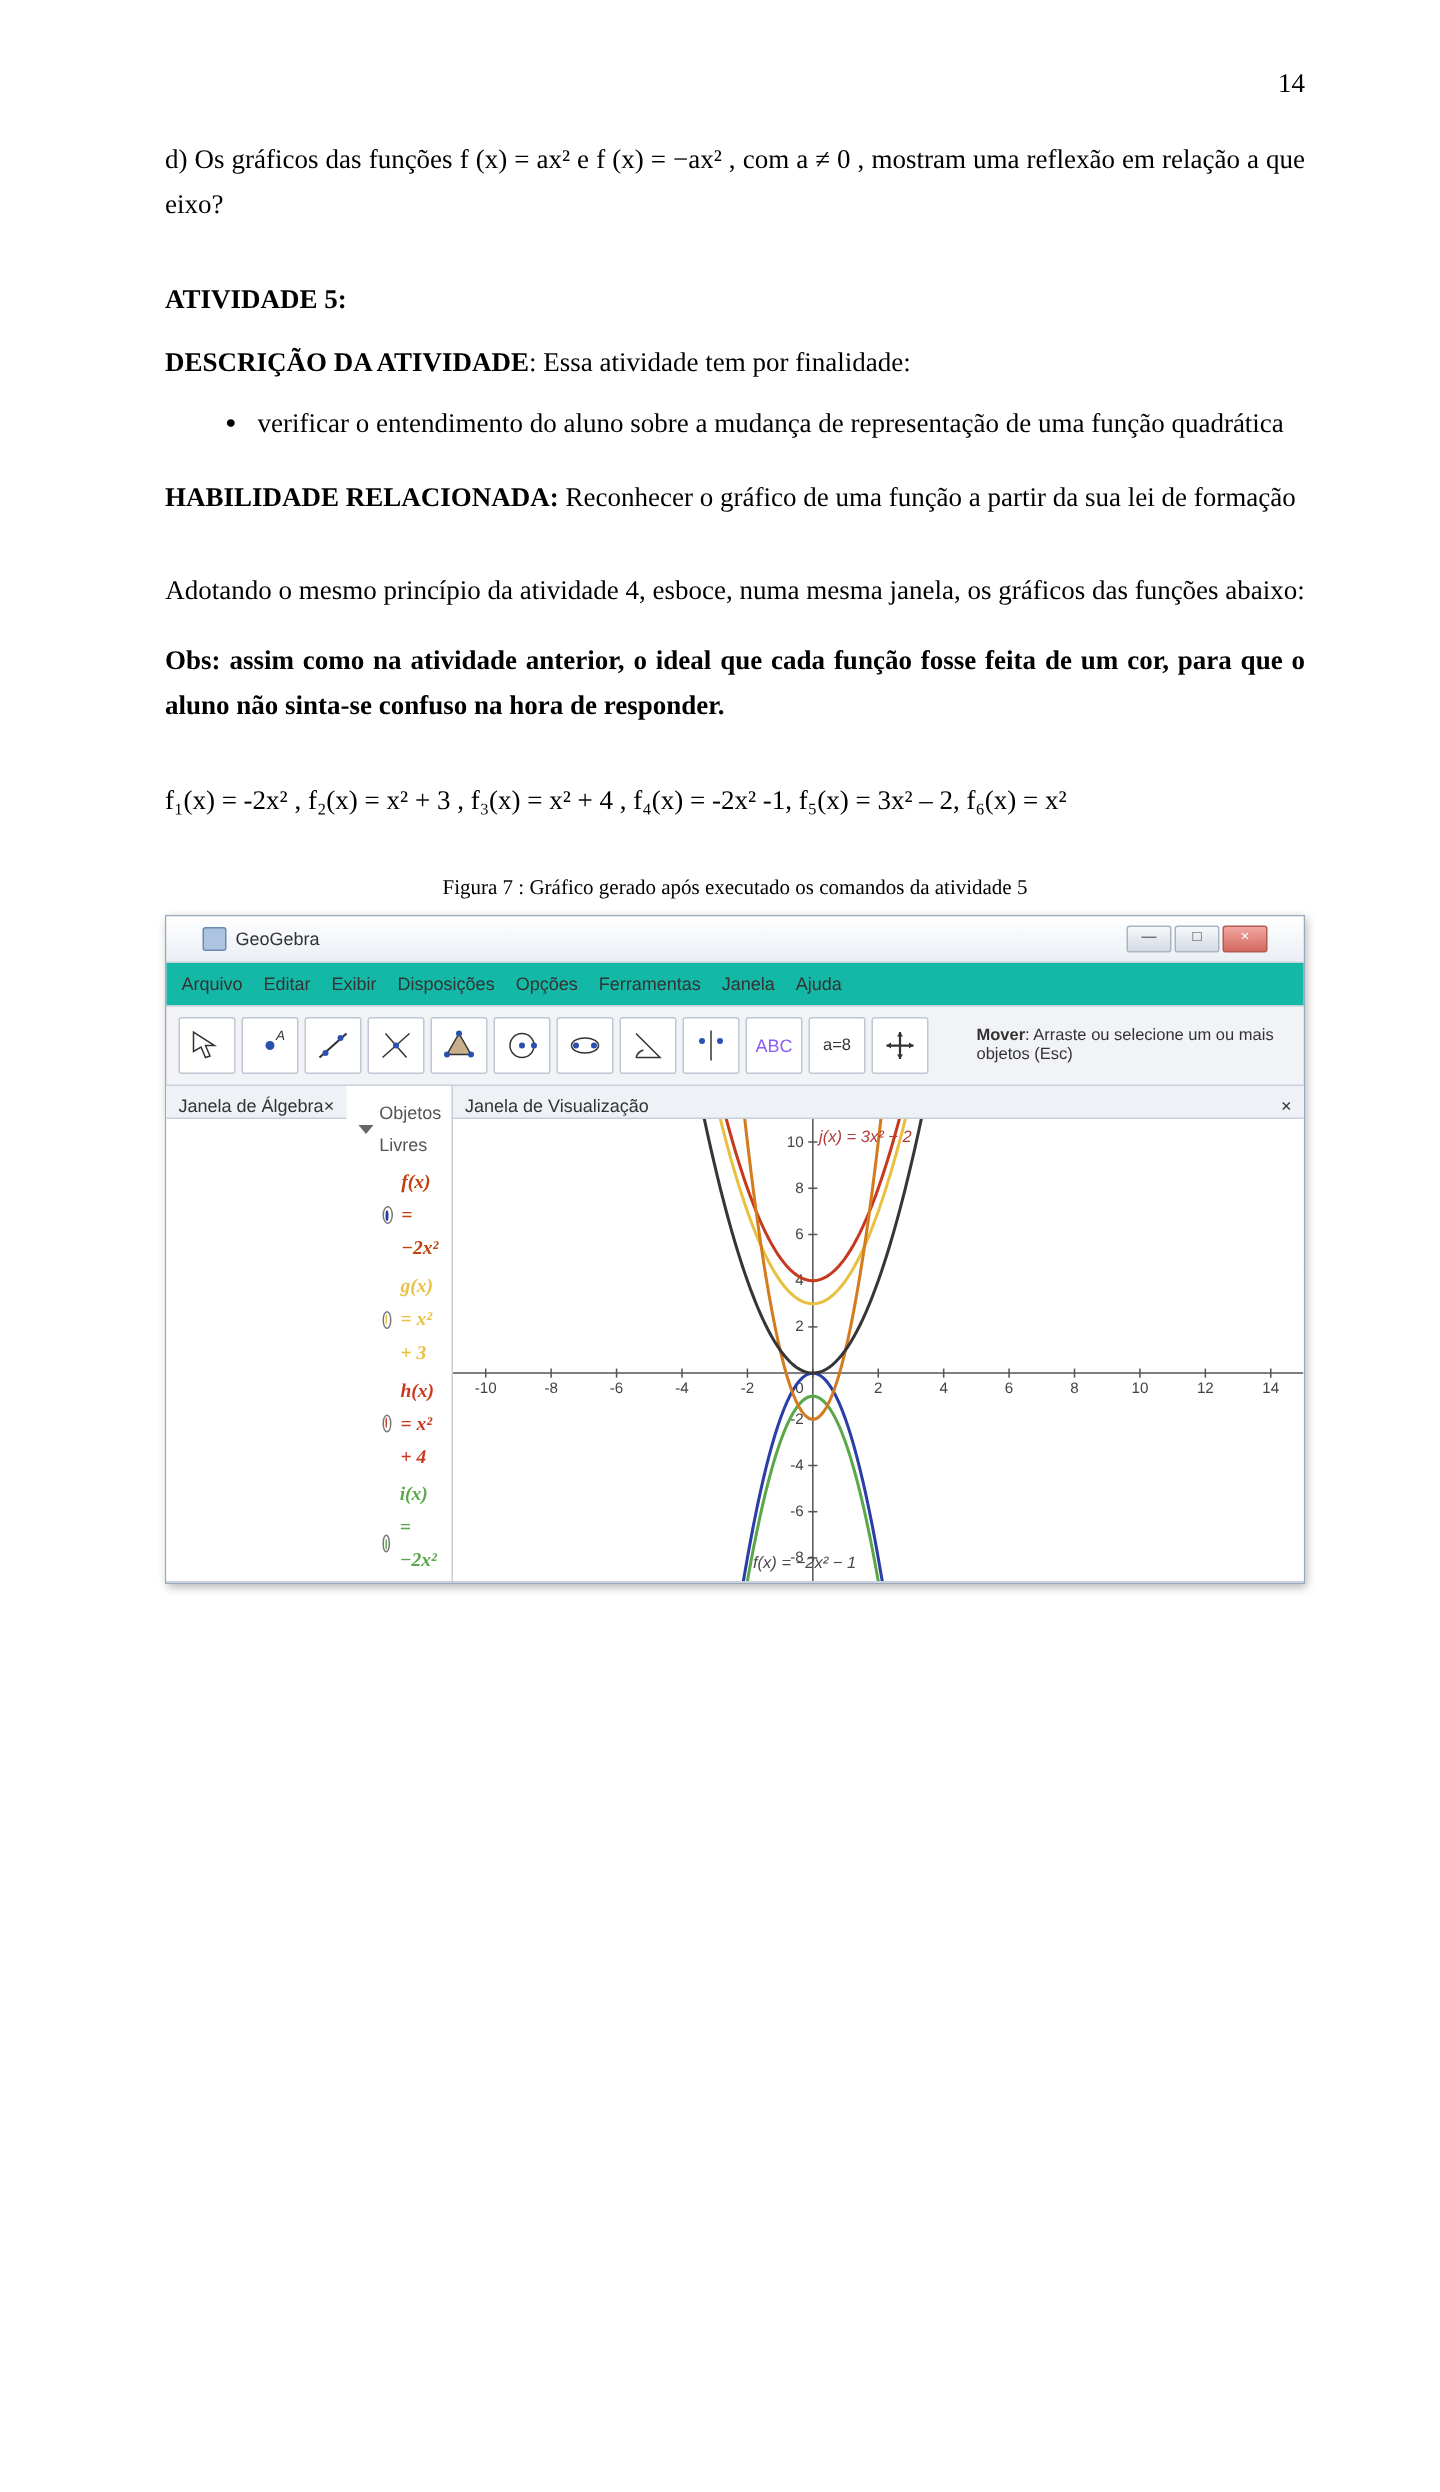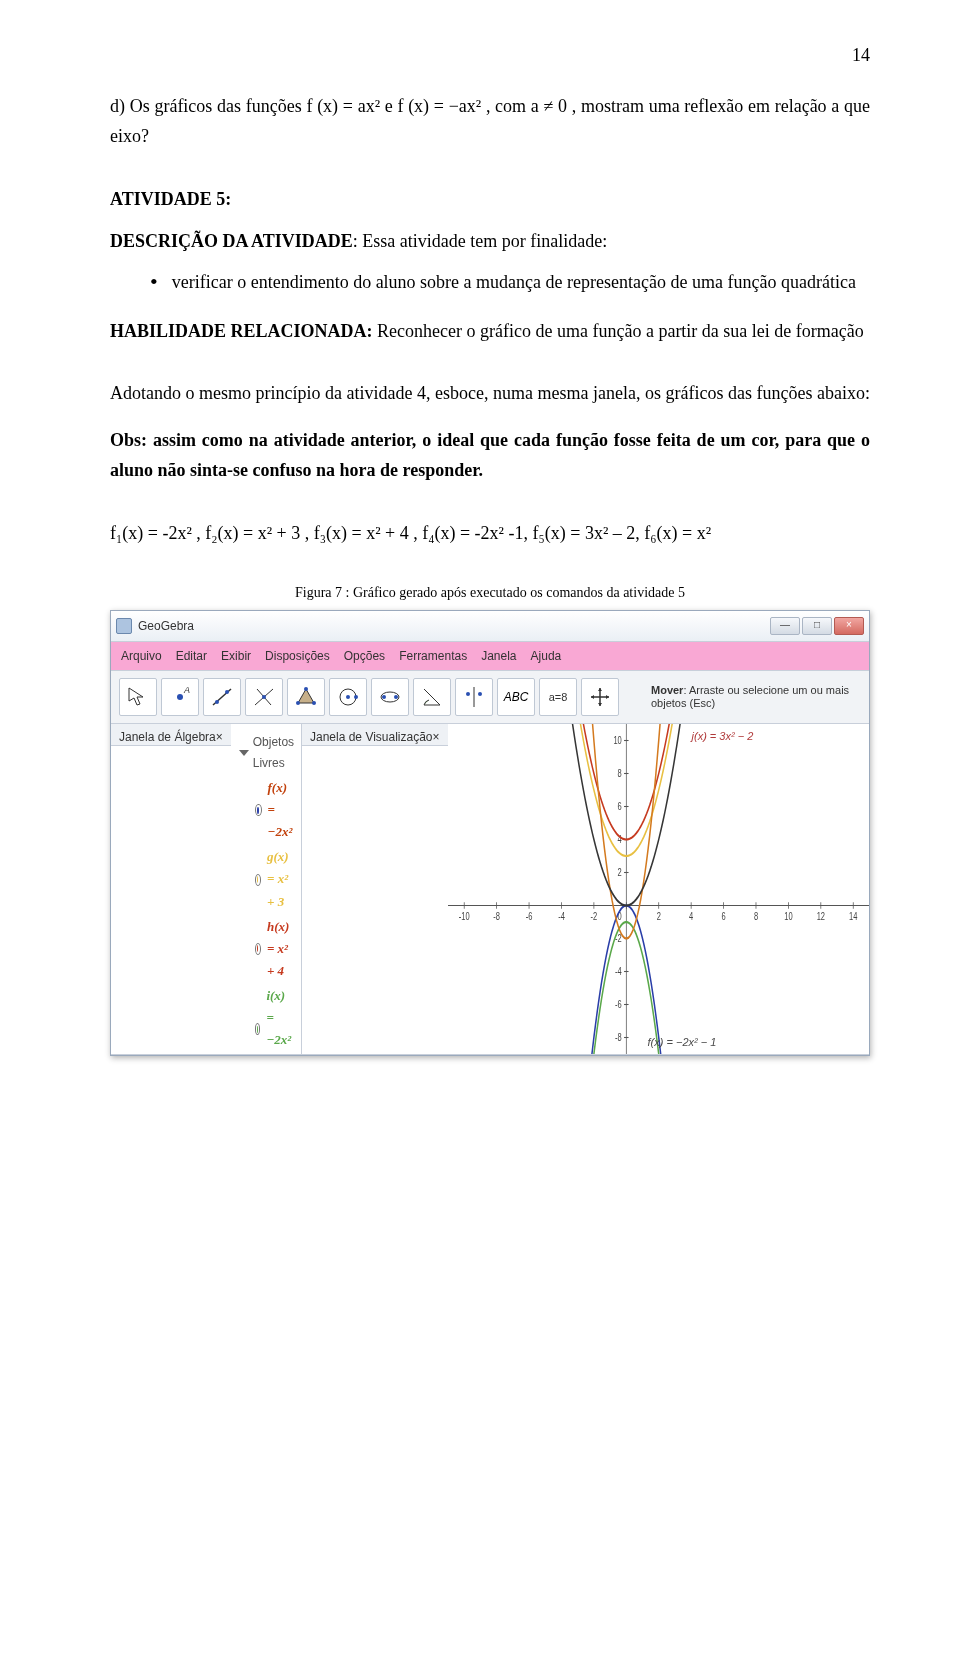--- a/index.html
+++ b/index.html
@@ -33,63 +33,63 @@
     margin-top:6px;
     font-family:Arial,Helvetica,sans-serif;
     font-size:12px;
     background:#fff;
     box-shadow:1px 2px 6px rgba(0,0,0,0.3);
   }
   .gg-titlebar{
     background:linear-gradient(#fff,#eaeff5);
     border-bottom:1px solid #c8cfda;
     display:flex;align-items:center;justify-content:space-between;
-    padding:4px 5px;height:22px;
+    padding:4px 24px;height:22px;
   }
   .gg-title{color:#333;font-size:12px}
   .gg-title-left{display:flex;align-items:center;gap:6px}
   .gg-icon{width:14px;height:14px;border-radius:2px;background:#adc4e0;border:1px solid #6b88ad;display:inline-block}
   .win-btns{display:flex;gap:2px}
   .win-btn{width:28px;height:16px;background:linear-gradient(#f6f8fb,#d4dbe4);border:1px solid #aab5c4;border-radius:2px;font-size:10px;line-height:14px;text-align:center;color:#444}
   .win-btn.close{background:linear-gradient(#f1a6a1,#d46a61);color:#fff;border-color:#b35a52}
   .gg-menubar{
     display:flex;align-items:center;flex-wrap:wrap;gap:14px;
     border-bottom:1px solid #c8cfda;padding:4px 10px;
-    background:#f9a8d4;color:#333;height:20px;
+    background:#14b8a6;color:#333;height:20px;
   }
   .gg-toolbar{
     display:flex;align-items:center;justify-content:space-between;
     border-bottom:1px solid #c8cfda;background:#f1f3f6;padding:4px 8px;height:44px;
   }
   .tool-row{display:flex;align-items:center;gap:4px}
   .tool-sq{
     width:36px;height:36px;border:1px solid #bfc8d4;background:#fff;display:flex;align-items:center;justify-content:center;border-radius:2px;
   }
   .tool-sq svg{width:24px;height:24px}
-  .tool-abc{font-size:12px;color:#000000;font-style:italic}
+  .tool-abc{font-size:12px;color:#8b5cf6;}
   .mover-box{width:210px;font-size:11px;color:#333;line-height:1.25}
   .mover-title{font-weight:bold}
   .gg-panes{
     display:flex;align-items:stretch;border-bottom:1px solid #c8cfda;height:330px;
     background:linear-gradient(180deg,#f2f4f7 0,#f2f4f7 22px,#fff 22px,#fff 100%);
   }
   .pane-left{
     width:190px;border-right:1px solid #c8cfda;background:#fff;
     display:flex;flex-direction:row;
   }
   .pane-head{
     font-size:12px;color:#333;border-bottom:1px solid #c8cfda;padding:3px 8px;height:15px;background:#eef1f5;
   }
   .pane-body{padding:6px 6px 6px 8px;flex:1;overflow:hidden}
   .obj-section{color:#555;font-size:12px;margin-bottom:4px;margin-top:2px;display:flex;align-items:center;gap:4px}
   .obj-row{display:flex;align-items:center;gap:6px;font-size:13px;margin:3px 0}
   .radio{width:10px;height:10px;border:1.5px solid #777;border-radius:50%;display:inline-block;position:relative;margin-left:16px}
   .radio.on::after{content:"";position:absolute;inset:1.5px;border-radius:50%;background:var(--clr)}
   .fn{font-family:Georgia,serif;font-style:italic;font-weight:bold}
-  .pane-right{flex:1;background:#fff;display:flex;flex-direction:row}
+  .pane-right{flex:1;background:#fff;display:flex;flex-direction:column}
   .plot-area{flex:1;position:relative;overflow:hidden}
   .gg-status{
     display:flex;align-items:center;gap:8px;border-top:1px solid #c8cfda;
     background:#f4f6f9;height:24px;padding:2px 8px;
   }
   .entrada-input{
     flex:1;height:18px;border:1px solid #bfc8d4;background:#fff;
   }
   .disc{width:0;height:0;border-left:5px solid transparent;border-right:5px solid transparent;border-top:6px solid #666;display:inline-block}
 </style>

